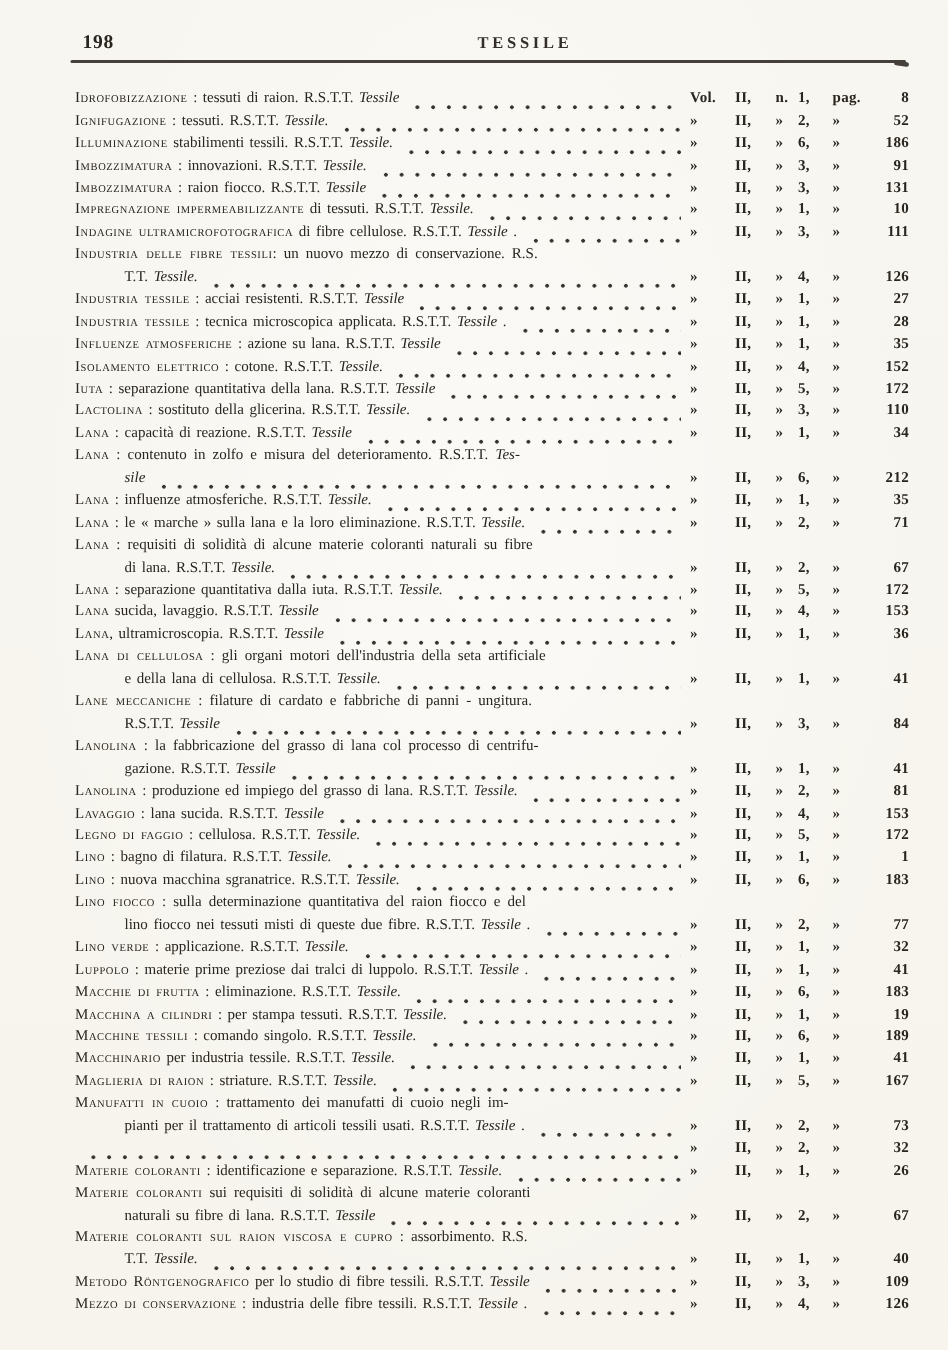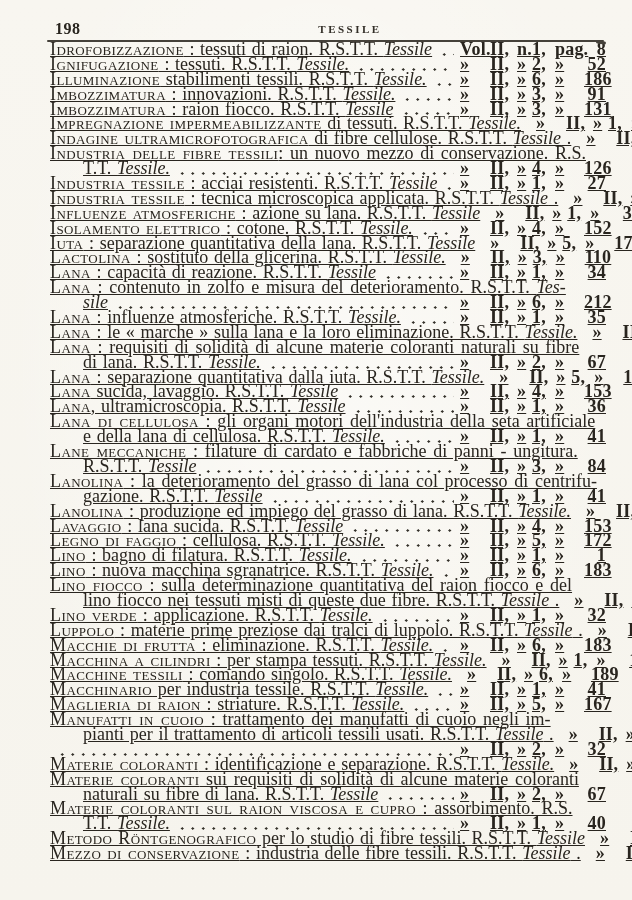--- a/index.html
+++ b/index.html
@@ -14,38 +14,38 @@
     position:absolute;inset:0;
     padding:20px 26px 0 50px;
     box-sizing:border-box;
     background:
       radial-gradient(ellipse at 50% 40%, rgba(255,255,255,0.5), rgba(0,0,0,0) 70%),
       linear-gradient(#f8f6f0,#f6f4ed);
   }
   .hdr{position:relative;height:20px;}
   .pagenum{
     position:absolute;left:5px;top:0;
-    font-size:16px;font-weight:bold;letter-spacing:0.5px;
+    font-size:13px;font-weight:bold;letter-spacing:0.5px;
   }
   .runtitle{
     position:absolute;left:calc(50% + 22px);top:3px;
     transform:translateX(-50%);
     font-size:11px;letter-spacing:2.5px;font-weight:bold;color:#332f28;
   }
   .rule{
     position:absolute;left:47px;right:28px;top:40px;height:2px;
     background:#45413a;border-radius:1px;
   }
   .rule:after{
     content:"";position:absolute;right:-2px;top:1px;width:10px;height:3px;
     background:#45413a;transform:rotate(8deg);border-radius:2px;
   }
   .index{
-    margin-top:2px;
-    font-size:18px;line-height:14.9px;text-decoration:underline;
+    margin-top:19px;
+    font-size:10px;line-height:14.9px;
   }
   .row{
     display:flex;align-items:baseline;
     height:14.9px;white-space:pre;word-spacing:1.2px;
   }
   .row.indent{padding-left:33px;}
   .row.noref .txt{word-spacing:2.2px;}
   .txt{white-space:pre;flex:0 0 auto;}
   .sc{font-variant:small-caps;letter-spacing:0.4px;}
   .it{font-style:italic;}
@@ -97,21 +97,21 @@
       <div class="row"><span class="txt"><span class="sc">Lana</span><span class=""> : le « marche » sulla lana e la loro eliminazione. R.S.T.T. </span><span class="it">Tessile.</span></span><span class="leader"></span><span class="ref"><span class="rv1">»</span><span class="rv2">II,</span><span class="rn1">»</span><span class="rn2">2,</span><span class="rp1">»</span><span class="rp2">71</span></span></div>
       <div class="row noref"><span class="txt"><span class="sc">Lana</span><span class=""> : requisiti di solidità di alcune materie coloranti naturali su fibre</span></span></div>
       <div class="row indent"><span class="txt"><span class="">di lana. R.S.T.T. </span><span class="it">Tessile.</span></span><span class="leader"></span><span class="ref"><span class="rv1">»</span><span class="rv2">II,</span><span class="rn1">»</span><span class="rn2">2,</span><span class="rp1">»</span><span class="rp2">67</span></span></div>
       <div class="row"><span class="txt"><span class="sc">Lana</span><span class=""> : separazione quantitativa dalla iuta. R.S.T.T. </span><span class="it">Tessile.</span></span><span class="leader"></span><span class="ref"><span class="rv1">»</span><span class="rv2">II,</span><span class="rn1">»</span><span class="rn2">5,</span><span class="rp1">»</span><span class="rp2">172</span></span></div>
       <div class="row"><span class="txt"><span class="sc">Lana</span><span class=""> sucida, lavaggio. R.S.T.T. </span><span class="it">Tessile</span></span><span class="leader"></span><span class="ref"><span class="rv1">»</span><span class="rv2">II,</span><span class="rn1">»</span><span class="rn2">4,</span><span class="rp1">»</span><span class="rp2">153</span></span></div>
       <div class="row"><span class="txt"><span class="sc">Lana</span><span class="">, ultramicroscopia. R.S.T.T. </span><span class="it">Tessile</span></span><span class="leader"></span><span class="ref"><span class="rv1">»</span><span class="rv2">II,</span><span class="rn1">»</span><span class="rn2">1,</span><span class="rp1">»</span><span class="rp2">36</span></span></div>
       <div class="row noref"><span class="txt"><span class="sc">Lana di cellulosa</span><span class=""> : gli organi motori dell'industria della seta artificiale</span></span></div>
       <div class="row indent"><span class="txt"><span class="">e della lana di cellulosa. R.S.T.T. </span><span class="it">Tessile.</span></span><span class="leader"></span><span class="ref"><span class="rv1">»</span><span class="rv2">II,</span><span class="rn1">»</span><span class="rn2">1,</span><span class="rp1">»</span><span class="rp2">41</span></span></div>
       <div class="row noref"><span class="txt"><span class="sc">Lane meccaniche</span><span class=""> : filature di cardato e fabbriche di panni - ungitura.</span></span></div>
       <div class="row indent"><span class="txt"><span class="">R.S.T.T. </span><span class="it">Tessile</span></span><span class="leader"></span><span class="ref"><span class="rv1">»</span><span class="rv2">II,</span><span class="rn1">»</span><span class="rn2">3,</span><span class="rp1">»</span><span class="rp2">84</span></span></div>
-      <div class="row noref"><span class="txt"><span class="sc">Lanolina</span><span class=""> : la deterioramento del grasso di lana col processo di centrifu-</span></span></div>
+      <div class="row noref"><span class="txt"><span class="sc">Lanolina</span><span class=""> : la fabbricazione del grasso di lana col processo di centrifu-</span></span></div>
       <div class="row indent"><span class="txt"><span class="">gazione. R.S.T.T. </span><span class="it">Tessile</span></span><span class="leader"></span><span class="ref"><span class="rv1">»</span><span class="rv2">II,</span><span class="rn1">»</span><span class="rn2">1,</span><span class="rp1">»</span><span class="rp2">41</span></span></div>
       <div class="row"><span class="txt"><span class="sc">Lanolina</span><span class=""> : produzione ed impiego del grasso di lana. R.S.T.T. </span><span class="it">Tessile.</span></span><span class="leader"></span><span class="ref"><span class="rv1">»</span><span class="rv2">II,</span><span class="rn1">»</span><span class="rn2">2,</span><span class="rp1">»</span><span class="rp2">81</span></span></div>
       <div class="row"><span class="txt"><span class="sc">Lavaggio</span><span class=""> : lana sucida. R.S.T.T. </span><span class="it">Tessile</span></span><span class="leader"></span><span class="ref"><span class="rv1">»</span><span class="rv2">II,</span><span class="rn1">»</span><span class="rn2">4,</span><span class="rp1">»</span><span class="rp2">153</span></span></div>
       <div class="row"><span class="txt"><span class="sc">Legno di faggio</span><span class=""> : cellulosa. R.S.T.T. </span><span class="it">Tessile.</span></span><span class="leader"></span><span class="ref"><span class="rv1">»</span><span class="rv2">II,</span><span class="rn1">»</span><span class="rn2">5,</span><span class="rp1">»</span><span class="rp2">172</span></span></div>
       <div class="row"><span class="txt"><span class="sc">Lino</span><span class=""> : bagno di filatura. R.S.T.T. </span><span class="it">Tessile.</span></span><span class="leader"></span><span class="ref"><span class="rv1">»</span><span class="rv2">II,</span><span class="rn1">»</span><span class="rn2">1,</span><span class="rp1">»</span><span class="rp2">1</span></span></div>
       <div class="row"><span class="txt"><span class="sc">Lino</span><span class=""> : nuova macchina sgranatrice. R.S.T.T. </span><span class="it">Tessile.</span></span><span class="leader"></span><span class="ref"><span class="rv1">»</span><span class="rv2">II,</span><span class="rn1">»</span><span class="rn2">6,</span><span class="rp1">»</span><span class="rp2">183</span></span></div>
       <div class="row noref"><span class="txt"><span class="sc">Lino fiocco</span><span class=""> : sulla determinazione quantitativa del raion fiocco e del</span></span></div>
       <div class="row indent"><span class="txt"><span class="">lino fiocco nei tessuti misti di queste due fibre. R.S.T.T. </span><span class="it">Tessile</span><span class=""> .</span></span><span class="leader"></span><span class="ref"><span class="rv1">»</span><span class="rv2">II,</span><span class="rn1">»</span><span class="rn2">2,</span><span class="rp1">»</span><span class="rp2">77</span></span></div>
       <div class="row"><span class="txt"><span class="sc">Lino verde</span><span class=""> : applicazione. R.S.T.T. </span><span class="it">Tessile.</span></span><span class="leader"></span><span class="ref"><span class="rv1">»</span><span class="rv2">II,</span><span class="rn1">»</span><span class="rn2">1,</span><span class="rp1">»</span><span class="rp2">32</span></span></div>
       <div class="row"><span class="txt"><span class="sc">Luppolo</span><span class=""> : materie prime preziose dai tralci di luppolo. R.S.T.T. </span><span class="it">Tessile</span><span class=""> .</span></span><span class="leader"></span><span class="ref"><span class="rv1">»</span><span class="rv2">II,</span><span class="rn1">»</span><span class="rn2">1,</span><span class="rp1">»</span><span class="rp2">41</span></span></div>

